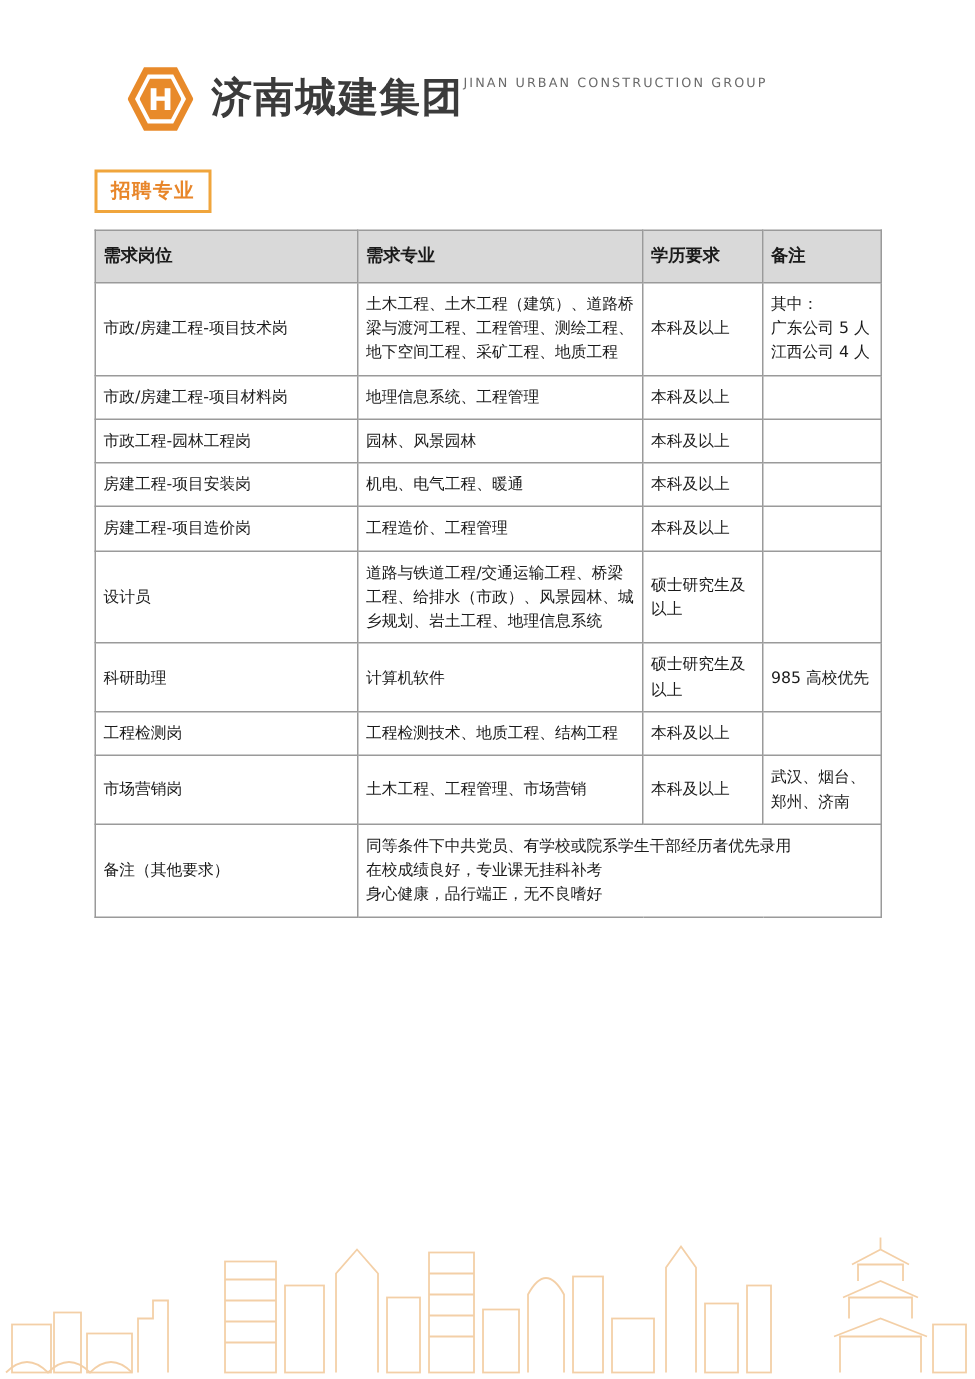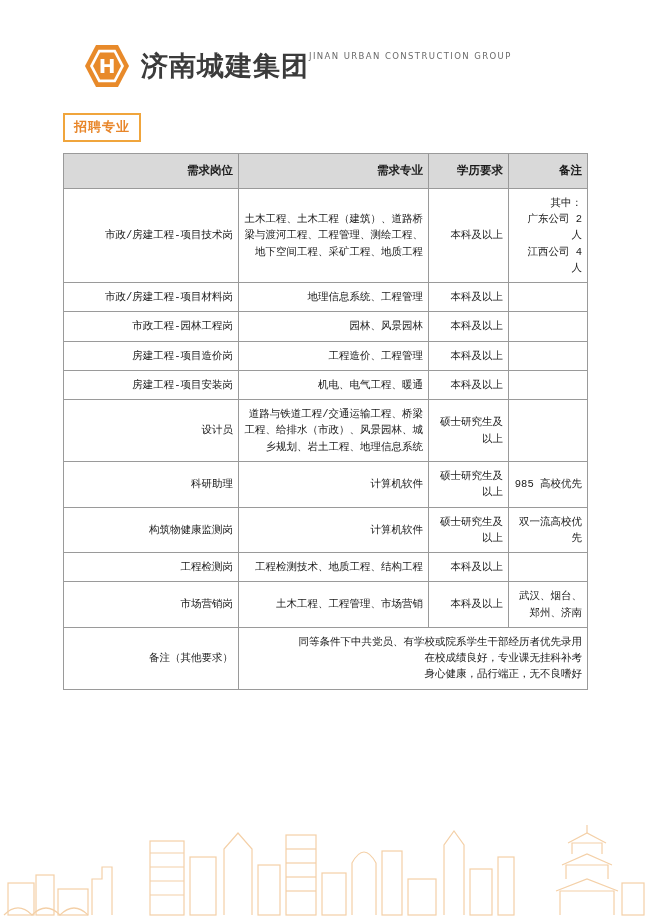--- a/index.html
+++ b/index.html
@@ -103,24 +103,23 @@
   table.jobs {
     border-collapse: collapse;
     width: 100%;
     table-layout: fixed;
   }
   table.jobs th, table.jobs td {
     border: 1px solid #9a9a9a;
     font-size: 10.5px;
     color: #1a1a1a;
     padding: 6px 5px;
-    text-align: right;
+    text-align: left;
     vertical-align: middle;
     line-height: 1.55;
-    font-family: Liberation Mono, monospace;
   }
   table.jobs thead th {
     background: #d9d9d9;
     font-weight: bold;
     font-size: 11.5px;
     padding: 8px 5px;
   }
   td.left {
     text-align: left;
   }
@@ -172,64 +171,58 @@
         <th>学历要求</th>
         <th>备注</th>
       </tr>
     </thead>
     <tbody>
         <tr>
           <td style="white-space: pre-line;">市政/房建工程-项目技术岗</td>
           <td style="white-space: pre-line;">土木工程、土木工程（建筑）、道路桥梁与渡河工程、工程管理、测绘工程、地下空间工程、采矿工程、地质工程</td>
           <td style="white-space: pre-line;">本科及以上</td>
           <td style="white-space: pre-line;">其中：
-广东公司 2 人
+广东公司 5 人
 江西公司 4 人</td>
         </tr>
         <tr>
           <td style="white-space: pre-line;">市政/房建工程-项目材料岗</td>
           <td style="white-space: pre-line;">地理信息系统、工程管理</td>
           <td style="white-space: pre-line;">本科及以上</td>
           <td style="white-space: pre-line;"></td>
         </tr>
         <tr>
           <td style="white-space: pre-line;">市政工程-园林工程岗</td>
           <td style="white-space: pre-line;">园林、风景园林</td>
           <td style="white-space: pre-line;">本科及以上</td>
           <td style="white-space: pre-line;"></td>
         </tr>
         <tr>
+          <td style="white-space: pre-line;">房建工程-项目安装岗</td>
+          <td style="white-space: pre-line;">机电、电气工程、暖通</td>
+          <td style="white-space: pre-line;">本科及以上</td>
+          <td style="white-space: pre-line;"></td>
+        </tr>
+        <tr>
           <td style="white-space: pre-line;">房建工程-项目造价岗</td>
           <td style="white-space: pre-line;">工程造价、工程管理</td>
-          <td style="white-space: pre-line;">本科及以上</td>
-          <td style="white-space: pre-line;"></td>
-        </tr>
-        <tr>
-          <td style="white-space: pre-line;">房建工程-项目安装岗</td>
-          <td style="white-space: pre-line;">机电、电气工程、暖通</td>
           <td style="white-space: pre-line;">本科及以上</td>
           <td style="white-space: pre-line;"></td>
         </tr>
         <tr>
           <td style="white-space: pre-line;">设计员</td>
           <td style="white-space: pre-line;">道路与铁道工程/交通运输工程、桥梁工程、给排水（市政）、风景园林、城乡规划、岩土工程、地理信息系统</td>
           <td style="white-space: pre-line;">硕士研究生及以上</td>
           <td style="white-space: pre-line;"></td>
         </tr>
         <tr>
           <td style="white-space: pre-line;">科研助理</td>
           <td style="white-space: pre-line;">计算机软件</td>
           <td style="white-space: pre-line;">硕士研究生及以上</td>
           <td style="white-space: pre-line;">985 高校优先</td>
-        </tr>
-        <tr>
-          <td style="white-space: pre-line;">构筑物健康监测岗</td>
-          <td style="white-space: pre-line;">计算机软件</td>
-          <td style="white-space: pre-line;">硕士研究生及以上</td>
-          <td style="white-space: pre-line;">双一流高校优先</td>
         </tr>
         <tr>
           <td style="white-space: pre-line;">工程检测岗</td>
           <td style="white-space: pre-line;">工程检测技术、地质工程、结构工程</td>
           <td style="white-space: pre-line;">本科及以上</td>
           <td style="white-space: pre-line;"></td>
         </tr>
         <tr>
           <td style="white-space: pre-line;">市场营销岗</td>
           <td style="white-space: pre-line;">土木工程、工程管理、市场营销</td>

